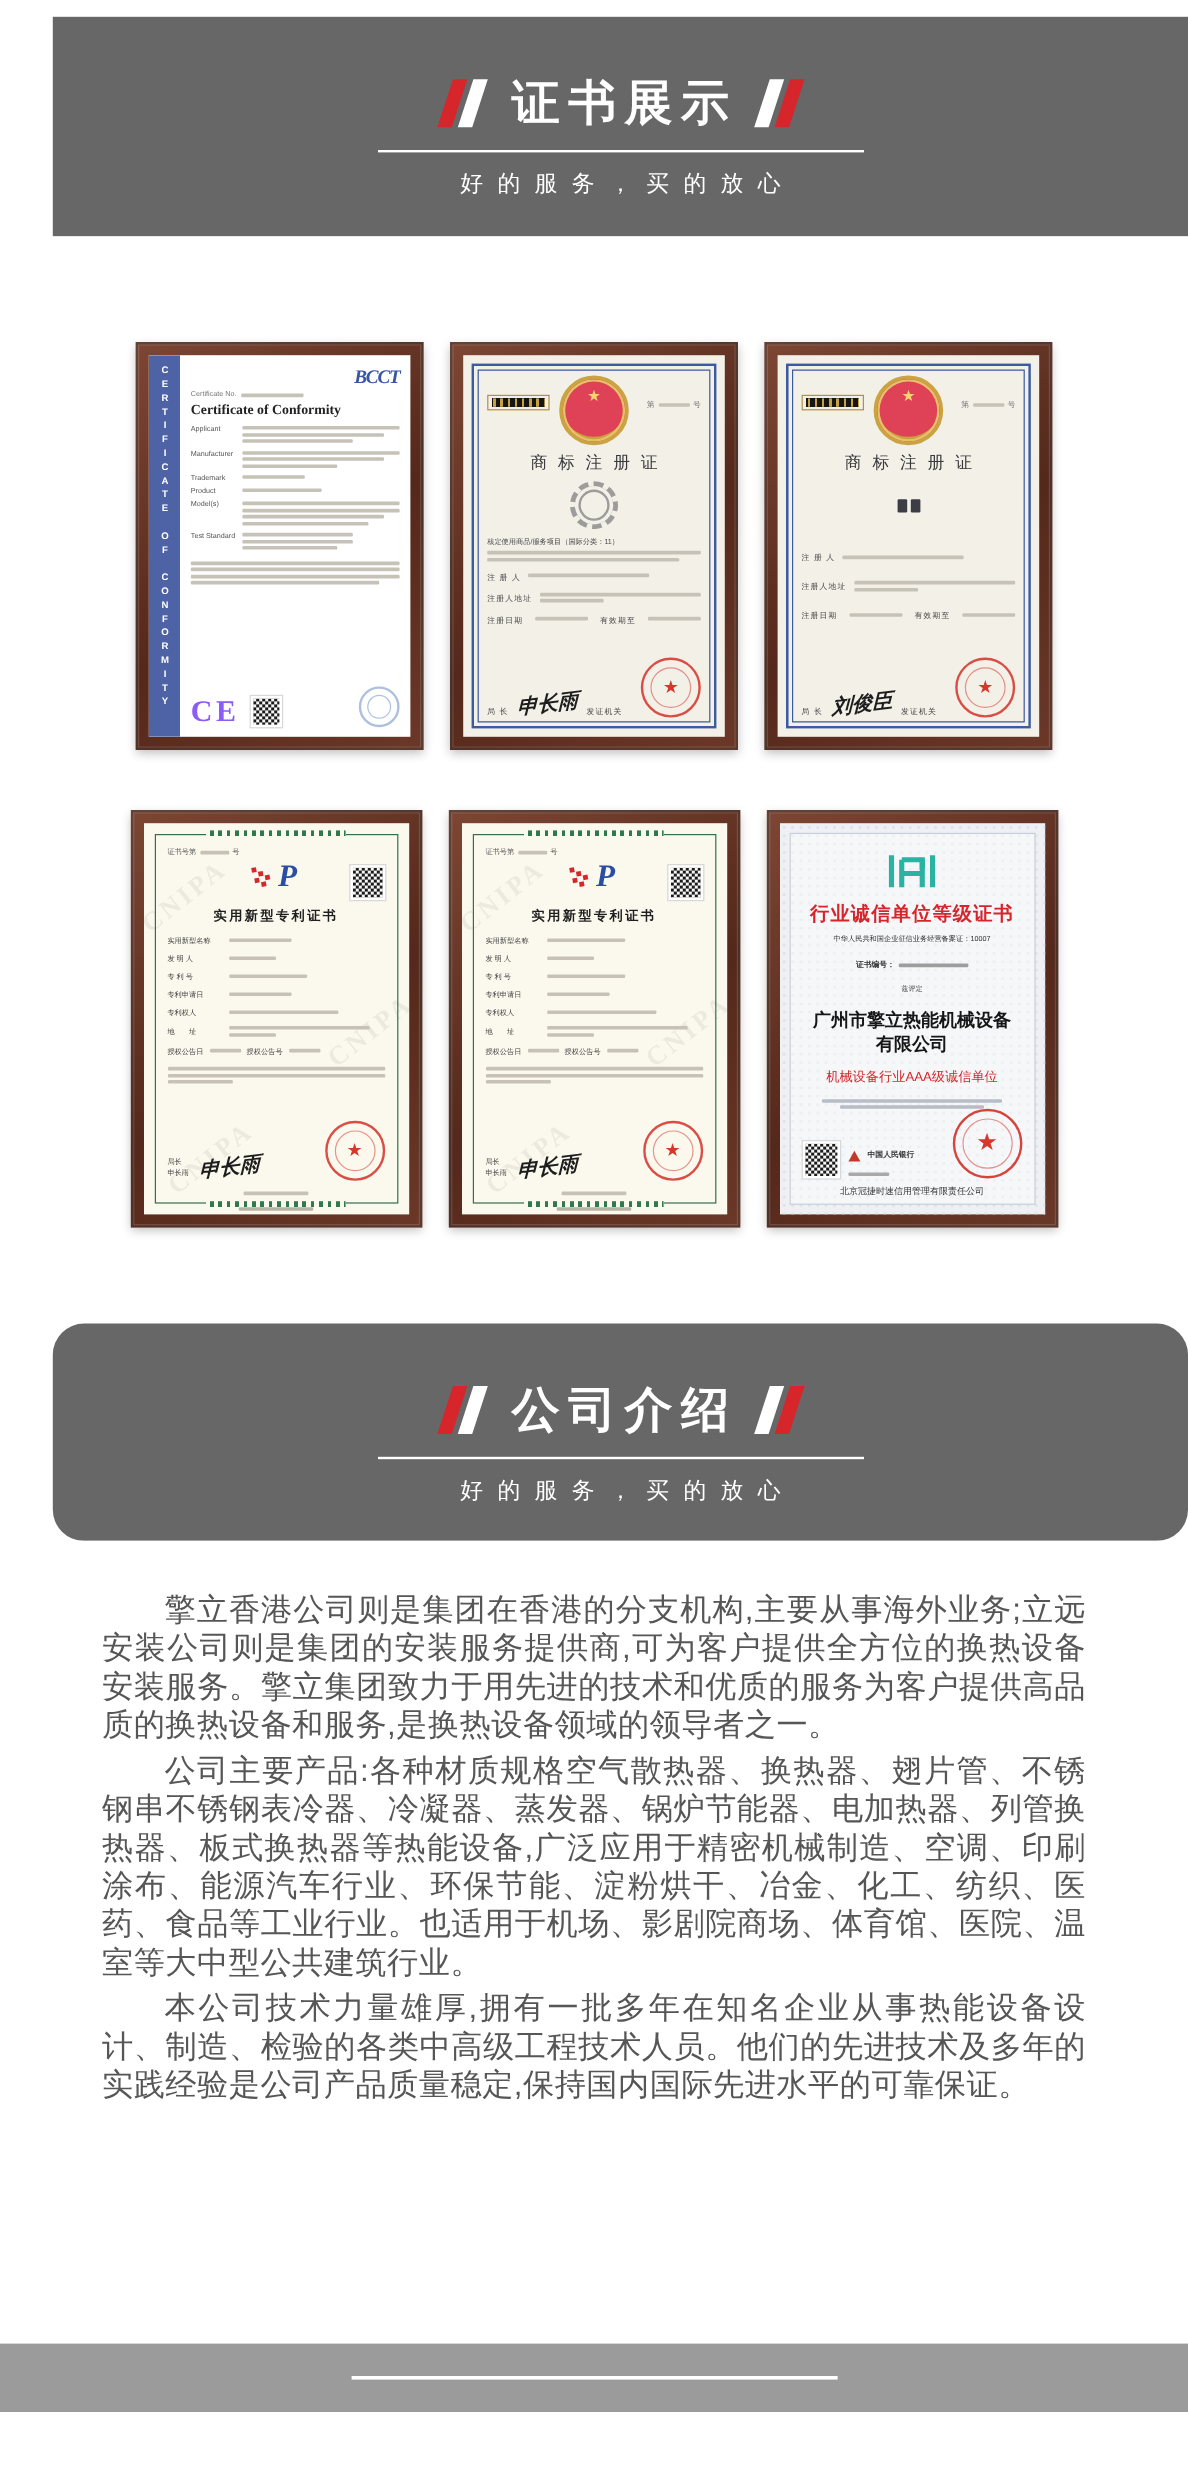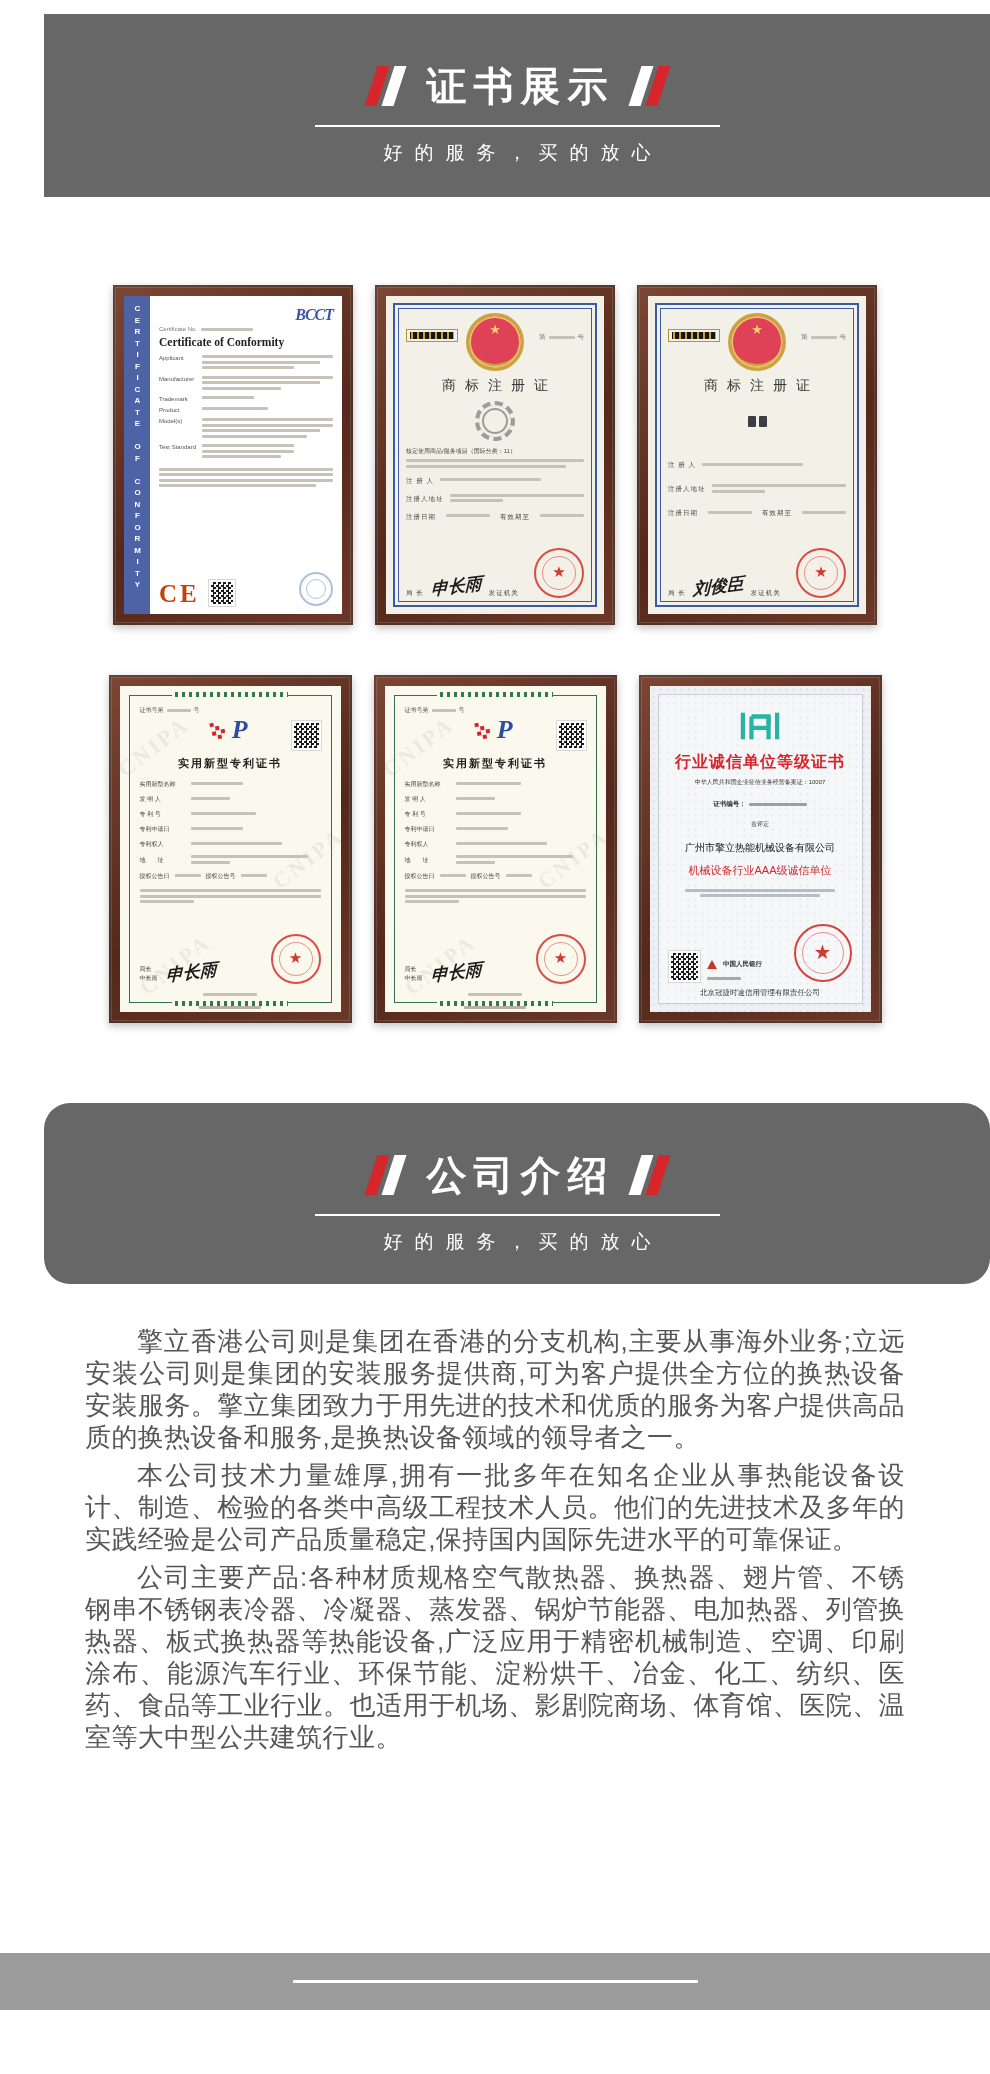--- a/index.html
+++ b/index.html
@@ -41,21 +41,21 @@
   .c1-main{flex:1;padding:10px 9px 8px;position:relative;}
   .c1-logo{display:block;text-align:right;color:#3a55a4;font:italic 700 16px "Liberation Serif",serif;letter-spacing:-1px;}
   .c1-certno{display:flex;gap:4px;align-items:center;font-size:6px;color:#777;margin-top:2px;}
   .c1-certno .bar{margin-bottom:0;}
   .c1-title{font:700 11.5px "Liberation Serif",serif;color:#222;margin:4px 0 7px;}
   .c1 .row{display:flex;gap:5px;margin-bottom:4px;}
   .c1 .lbl{width:38px;flex:none;font-size:6px;color:#555;line-height:1.2;}
   .c1 .bars{flex:1;}
   .c1-para{margin-top:7px;}
   .c1-bottom{position:absolute;left:9px;right:9px;bottom:8px;display:flex;align-items:flex-end;gap:9px;}
-  .ce-mark{font:700 25px/1 "Liberation Serif",serif;color:#c2410c;letter-spacing:3px;}
+  .ce-mark{font:700 25px/1 "Liberation Serif",serif;color:#8b5cf6;letter-spacing:3px;}
   .c1-qr{width:22px;height:22px;}
   .c1-stamp{width:30px;height:30px;border:2px solid #9fb6da;border-radius:50%;margin-left:auto;position:relative;opacity:.85;}
   .c1-stamp::after{content:"";position:absolute;inset:5px;border:1px solid #9fb6da;border-radius:50%;}
 
   
   .tm .paper{background:#f3f0e8;padding:7px;}
   .tm-inner{height:100%;box-sizing:border-box;border:2px solid #3b5aa0;box-shadow:inset 0 0 0 3px #f3f0e8,inset 0 0 0 4px #3b5aa0;
             padding:8px 11px;position:relative;}
   .tm-top{position:relative;height:60px;}
   .plaque{position:absolute;left:0;top:16px;width:52px;height:13px;background:#151515;border:1px solid #b5913a;
@@ -115,21 +115,21 @@
   
   .cr .paper{background:#eef0f4;background-image:radial-gradient(#dde1e9 1px,transparent 1.3px);background-size:7px 7px;padding:8px;}
   .cr-inner{height:100%;box-sizing:border-box;border:1px solid #c7cdd8;background:rgba(255,255,255,.45);
             padding:8px 10px 6px;position:relative;text-align:center;}
   .cr-logo{display:block;margin:4px auto 7px;}
   .cr-title{color:#d6252b;font-weight:800;font-size:16px;letter-spacing:1px;}
   .cr-sub{font-size:6px;color:#333;margin-top:5px;}
   .cr-no{display:flex;justify-content:center;align-items:center;gap:3px;font-size:6.5px;font-weight:700;color:#333;margin-top:13px;}
   .cr-no .bar{width:58px;margin-bottom:0;background:#9d9d9d;}
   .cr-eval{font-size:6px;color:#444;margin-top:11px;}
-  .cr-company{width:172px;margin:12px auto 0;font-size:10px;font-weight:400;color:#161616;line-height:1.35;}
+  .cr-company{width:172px;margin:12px auto 0;font-size:15px;font-weight:700;color:#161616;line-height:1.35;}
   .cr-grade{color:#d6252b;font-size:11px;font-weight:400;margin-top:8px;}
   .cr-lines{width:150px;margin:11px auto 0;}
   .cr-lines .bar{background:#b7bcc6;}
   .cr-bottom{position:absolute;left:10px;right:10px;bottom:21px;display:flex;align-items:flex-end;gap:7px;text-align:left;}
   .cr-qr{width:27px;height:27px;}
   .bank{line-height:1.3;}
   .tri{display:inline-block;width:0;height:0;border-left:5px solid transparent;border-right:5px solid transparent;border-bottom:9px solid #c0392b;vertical-align:middle;}
   .bank-name{font-size:6.5px;font-weight:700;color:#333;display:inline-block;vertical-align:middle;margin-left:2px;}
   .bank .bar{width:34px;background:#a9a9a9;margin-top:2px;}
   .cr-stamp{width:54px;height:54px;border:2.5px solid rgba(211,48,39,.9);}
@@ -568,20 +568,20 @@
         <i class="s-white"></i>
         <i class="s-red"></i>
       </span>
   </div>
   <div class="head-line"></div>
   <div class="head-sub">好的服务，买的放心</div>
 </section>
 
 <section class="intro">
   <p>擎立香港公司则是集团在香港的分支机构,主要从事海外业务;立远安装公司则是集团的安装服务提供商,可为客户提供全方位的换热设备安装服务。擎立集团致力于用先进的技术和优质的服务为客户提供高品质的换热设备和服务,是换热设备领域的领导者之一。</p>
+  <p>公司主要产品:各种材质规格空气散热器、换热器、翅片管、不锈钢串不锈钢表冷器、冷凝器、蒸发器、锅炉节能器、电加热器、列管换热器、板式换热器等热能设备,广泛应用于精密机械制造、空调、印刷涂布、能源汽车行业、环保节能、淀粉烘干、冶金、化工、纺织、医药、食品等工业行业。也适用于机场、影剧院商场、体育馆、医院、温室等大中型公共建筑行业。</p>
   <p>本公司技术力量雄厚,拥有一批多年在知名企业从事热能设备设计、制造、检验的各类中高级工程技术人员。他们的先进技术及多年的实践经验是公司产品质量稳定,保持国内国际先进水平的可靠保证。</p>
-  <p>公司主要产品:各种材质规格空气散热器、换热器、翅片管、不锈钢串不锈钢表冷器、冷凝器、蒸发器、锅炉节能器、电加热器、列管换热器、板式换热器等热能设备,广泛应用于精密机械制造、空调、印刷涂布、能源汽车行业、环保节能、淀粉烘干、冶金、化工、纺织、医药、食品等工业行业。也适用于机场、影剧院商场、体育馆、医院、温室等大中型公共建筑行业。</p>
 </section>
 
 <div class="footer-band">
   <div class="footer-line"></div>
 </div>
 <div class="bottom-space"></div>
 
 </body></html>

